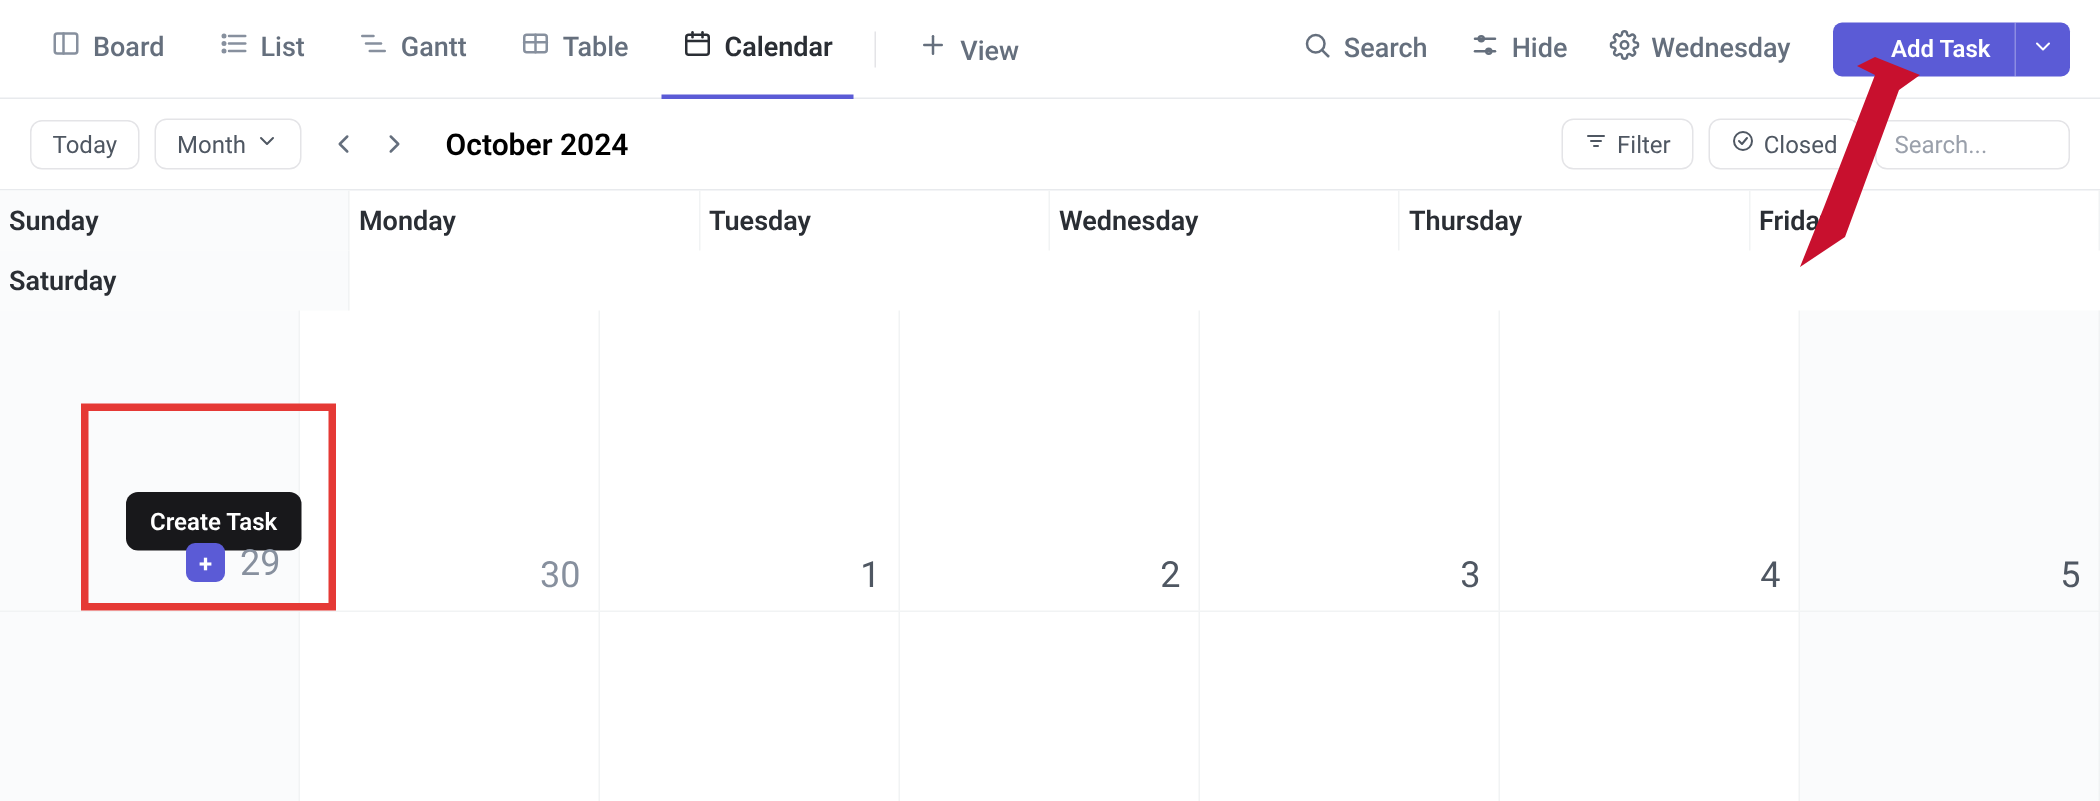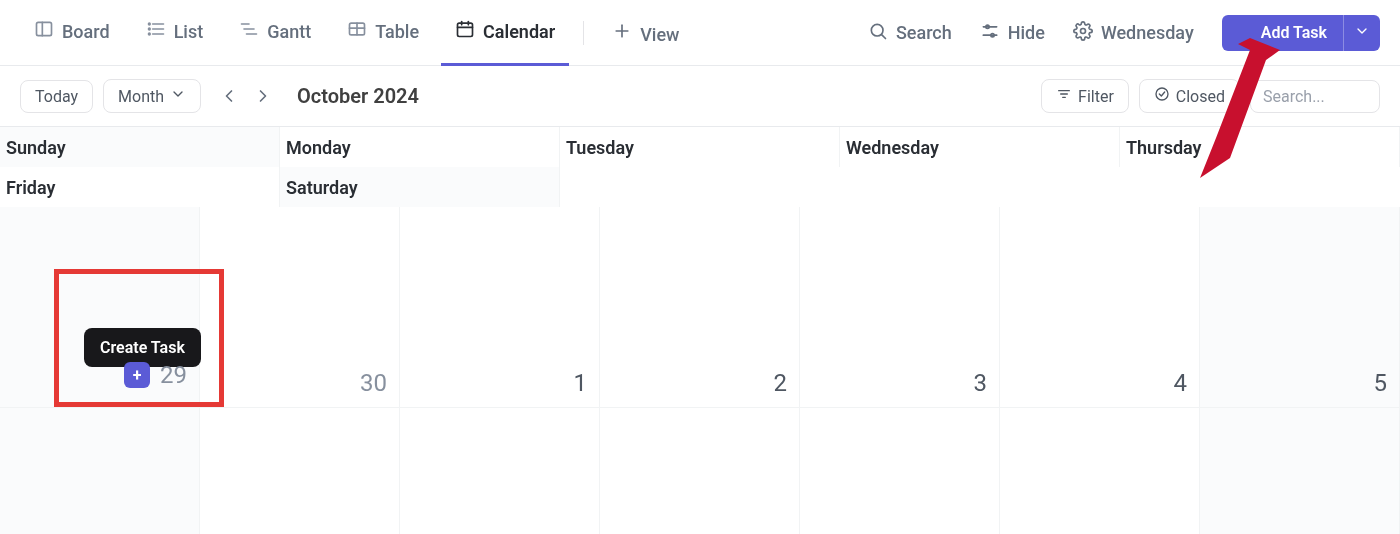--- a/index.html
+++ b/index.html
@@ -116,38 +116,38 @@
       height: 28px;
       display: flex;
       align-items: center;
       justify-content: center;
       cursor: pointer;
       color: #656f7d;
     }
     .month-title {
       font-size: 20px;
       font-weight: 600;
-      color: #404040;
+      color: #000000;
       margin-left: 10px;
     }
     .search-pill {
       border: 1px solid #e4e4e7;
       border-radius: 8px;
       padding: 6px 12px;
       font-size: 16px;
       color: #9aa0ab;
       width: 130px;
     }
 
     .calendar {
       border-top: 1px solid #e8eaed;
     }
     .weekday-header {
       display: grid;
-      grid-template-columns: repeat(5, 1fr);
+      grid-template-columns: repeat(6, 1fr);
     }
     .weekday {
       padding: 10px 6px;
       font-size: 18px;
       font-weight: 600;
       color: #2a2e34;
       border-right: 1px solid #f1f3f4;
       height: 40px;
       display: flex;
       align-items: center;

